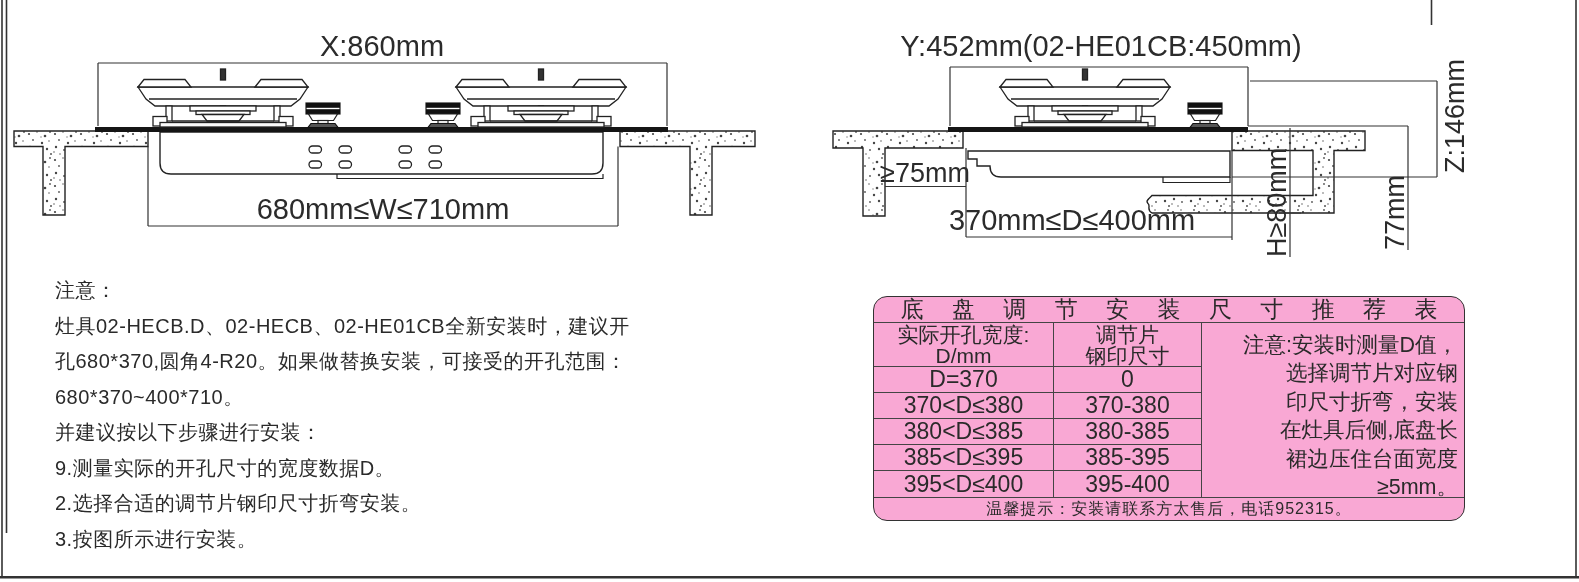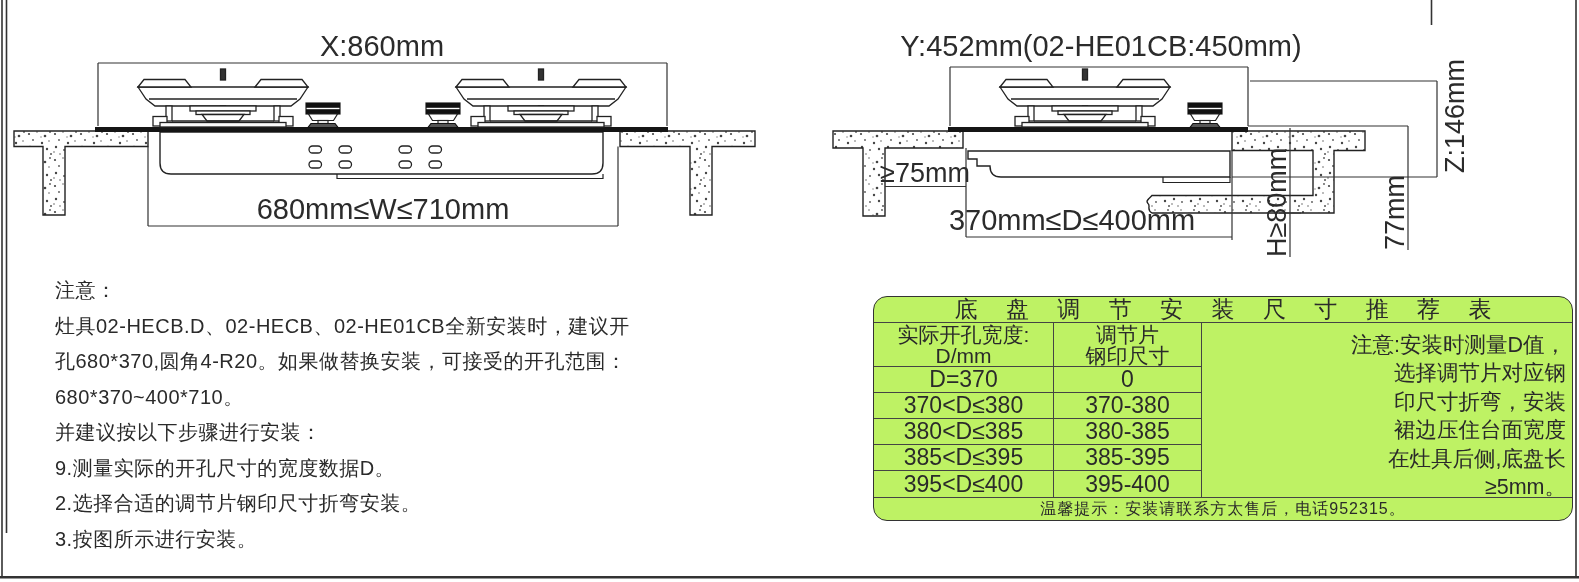--- a/index.html
+++ b/index.html
@@ -7,25 +7,25 @@
     width:1579px;height:582px;position:relative;background:#fff;overflow:hidden;
     font-family:"Liberation Sans","DejaVu Sans",sans-serif;color:#222;
   }
   svg text{font-family:"Liberation Sans","DejaVu Sans",sans-serif;fill:#2b2b2b;}
   .notes{
     position:absolute;left:55px;top:273px;width:740px;
     font-size:20px;line-height:35.5px;color:#2a2a2a;letter-spacing:0.5px;
     white-space:nowrap;
   }
   .spec-table{
-    position:absolute;left:873px;top:296px;width:700px;height:225px;
+    position:absolute;left:873px;top:296px;width:592px;height:225px;
     border:1.6px solid #333;border-radius:14px;box-sizing:border-box;
     display:grid;grid-template-columns:180px 148px 1fr;
     grid-template-rows:26px 44px 26px 26px 26px 26px 26px 1fr;
-    color:#2a2a2a;overflow:hidden;background:#bef264;
+    color:#2a2a2a;overflow:hidden;background:#f9a8d4;
   }
   .spec-table .cell{display:flex;align-items:center;justify-content:center;box-sizing:border-box;}
   .t-title{
     grid-column:1/4;border-bottom:1.4px solid #444;
     font-size:23px;letter-spacing:11px;padding-left:11px;
   }
   .t-head{border-bottom:1.4px solid #444;border-right:1.4px solid #444;
     flex-direction:column;font-size:21px;line-height:21px;text-align:center;}
   .t-cell{border-bottom:1.4px solid #444;border-right:1.4px solid #444;font-size:23px;}
   .t-cell.last{border-bottom:none;}
@@ -198,22 +198,22 @@
   </div>
   <div class="cell t-head">
     <span>调节片</span>
     <span>钢印尺寸</span>
   </div>
 
   <div class="t-note">
     <div>注意:安装时测量D值，</div>
     <div class="cont">选择调节片对应钢</div>
     <div class="cont">印尺寸折弯，安装</div>
+    <div class="cont">在灶具后侧,底盘长</div>
     <div class="cont">裙边压住台面宽度</div>
-    <div class="cont">在灶具后侧,底盘长</div>
     <div class="cont">≥5mm。</div>
   </div>
 
   <div class="cell t-cell">D=370</div>
   <div class="cell t-cell">0</div>
   <div class="cell t-cell">370&lt;D≤380</div>
   <div class="cell t-cell">370-380</div>
   <div class="cell t-cell">380&lt;D≤385</div>
   <div class="cell t-cell">380-385</div>
   <div class="cell t-cell">385&lt;D≤395</div>

